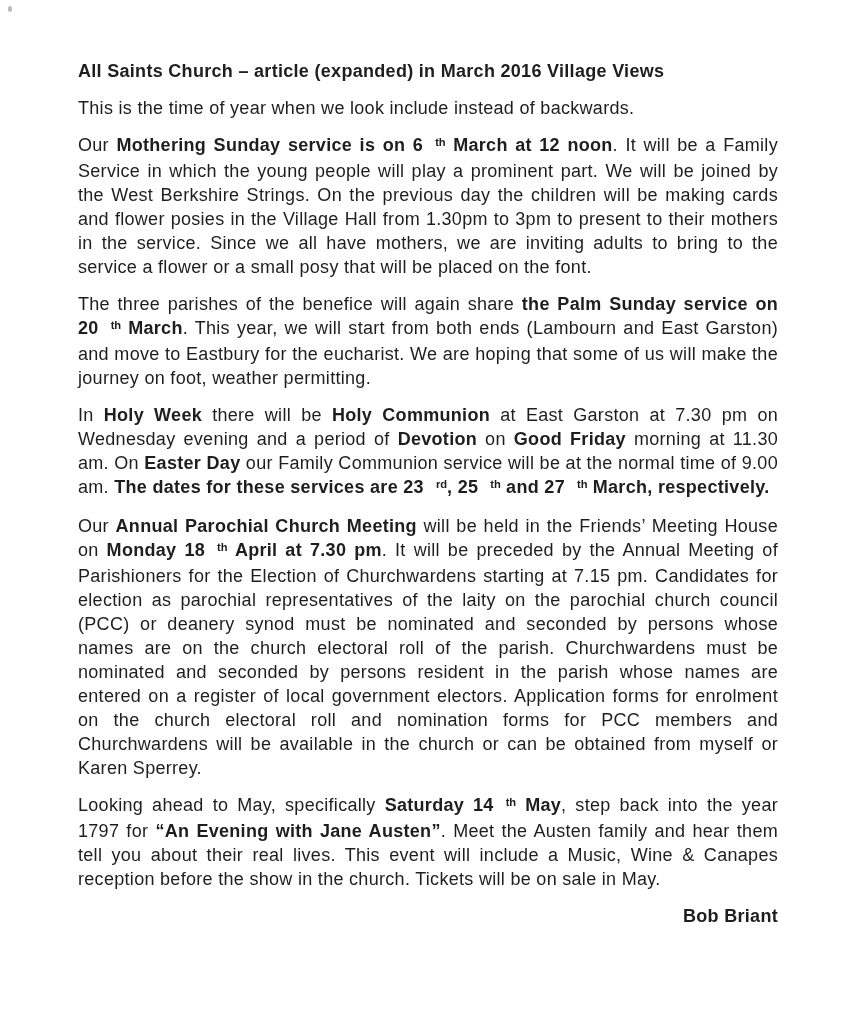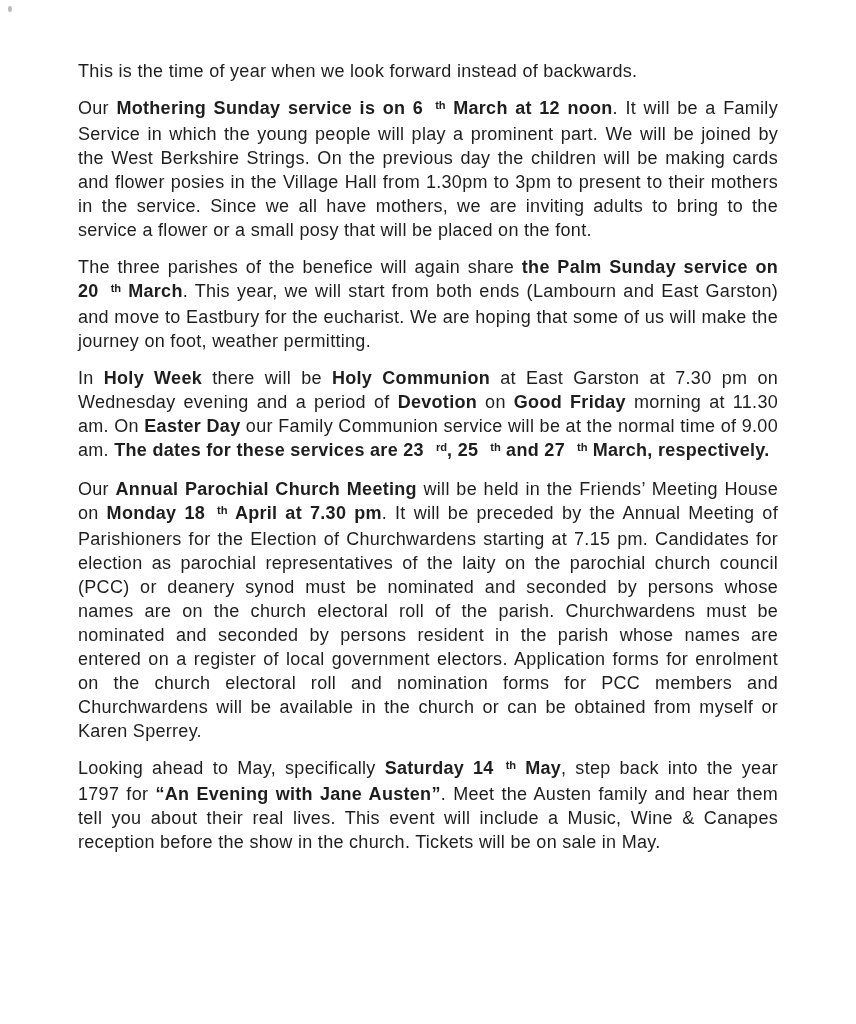--- a/index.html
+++ b/index.html
@@ -60,23 +60,25 @@
     background: #9a9a9a;
     opacity: 0.65;
   }
 </style>
 </head>
 <body>
 
 <div class="page">
   <div class="scan-artifact"></div>
 
+  <h1 class="title">All Saints Church – article (expanded) in March 2016 Village Views</h1>
 
   <div>
-      <p class="para"><span>This is the time of year when we look forward instead of backwards.</span></p>
+      <p class="para"><span>This is the time of year when we look include instead of backwards.</span></p>
       <p class="para"><span>Our </span><span class="b">Mothering Sunday service is on 6</span><span class="b sup">th</span><span class="b"> March at 12 noon</span><span>.  It will be a Family Service in which the young people will play a prominent part. We will be joined by the West Berkshire Strings. On the previous day the children will be making cards and flower posies in the Village Hall from 1.30pm to 3pm to present to their mothers in the service. Since we all have mothers, we are inviting adults to bring to the service a flower or a small posy that will be placed on the font.</span></p>
       <p class="para"><span>The three parishes of the benefice will again share </span><span class="b">the Palm Sunday service on 20</span><span class="b sup">th</span><span class="b"> March</span><span>. This year, we will start from both ends (Lambourn and East Garston) and move to Eastbury for the eucharist. We are hoping that some of us will make the journey on foot, weather permitting.</span></p>
       <p class="para"><span>In </span><span class="b">Holy Week</span><span> there will be </span><span class="b">Holy Communion</span><span> at East Garston at 7.30 pm on Wednesday evening and a period of </span><span class="b">Devotion</span><span> on </span><span class="b">Good Friday</span><span> morning at 11.30 am. On </span><span class="b">Easter Day</span><span> our Family Communion service will be at the normal time of 9.00 am. </span><span class="b">The dates for these services are 23</span><span class="b sup">rd</span><span class="b">, 25</span><span class="b sup">th</span><span class="b"> and 27</span><span class="b sup">th</span><span class="b"> March, respectively.</span></p>
       <p class="para"><span>Our </span><span class="b">Annual Parochial Church Meeting</span><span> will be held in the Friends’ Meeting House on </span><span class="b">Monday 18</span><span class="b sup">th</span><span class="b"> April at 7.30 pm</span><span>. It will be preceded by the Annual Meeting of Parishioners for the Election of Churchwardens starting at 7.15 pm. Candidates for election as parochial representatives of the laity on the parochial church council (PCC) or deanery synod must be nominated and seconded by persons whose names are on the church electoral roll of the parish. Churchwardens must be nominated and seconded by persons resident in the parish whose names are entered on a register of local government electors. Application forms for enrolment on the church electoral roll and nomination forms for PCC members and Churchwardens will be available in the church or can be obtained from myself or Karen Sperrey.</span></p>
       <p class="para"><span>Looking ahead to May, specifically </span><span class="b">Saturday 14</span><span class="b sup">th</span><span class="b"> May</span><span>, step back into the year 1797 for </span><span class="b">“An Evening with Jane Austen”</span><span>.  Meet the Austen family and hear them tell you about their real lives. This event will include a Music, Wine &amp; Canapes reception before the show in the church.  Tickets will be on sale in May.</span></p>
     </div>
 
+  <p class="signature">Bob Briant</p>
 </div>
 
 </body></html>

